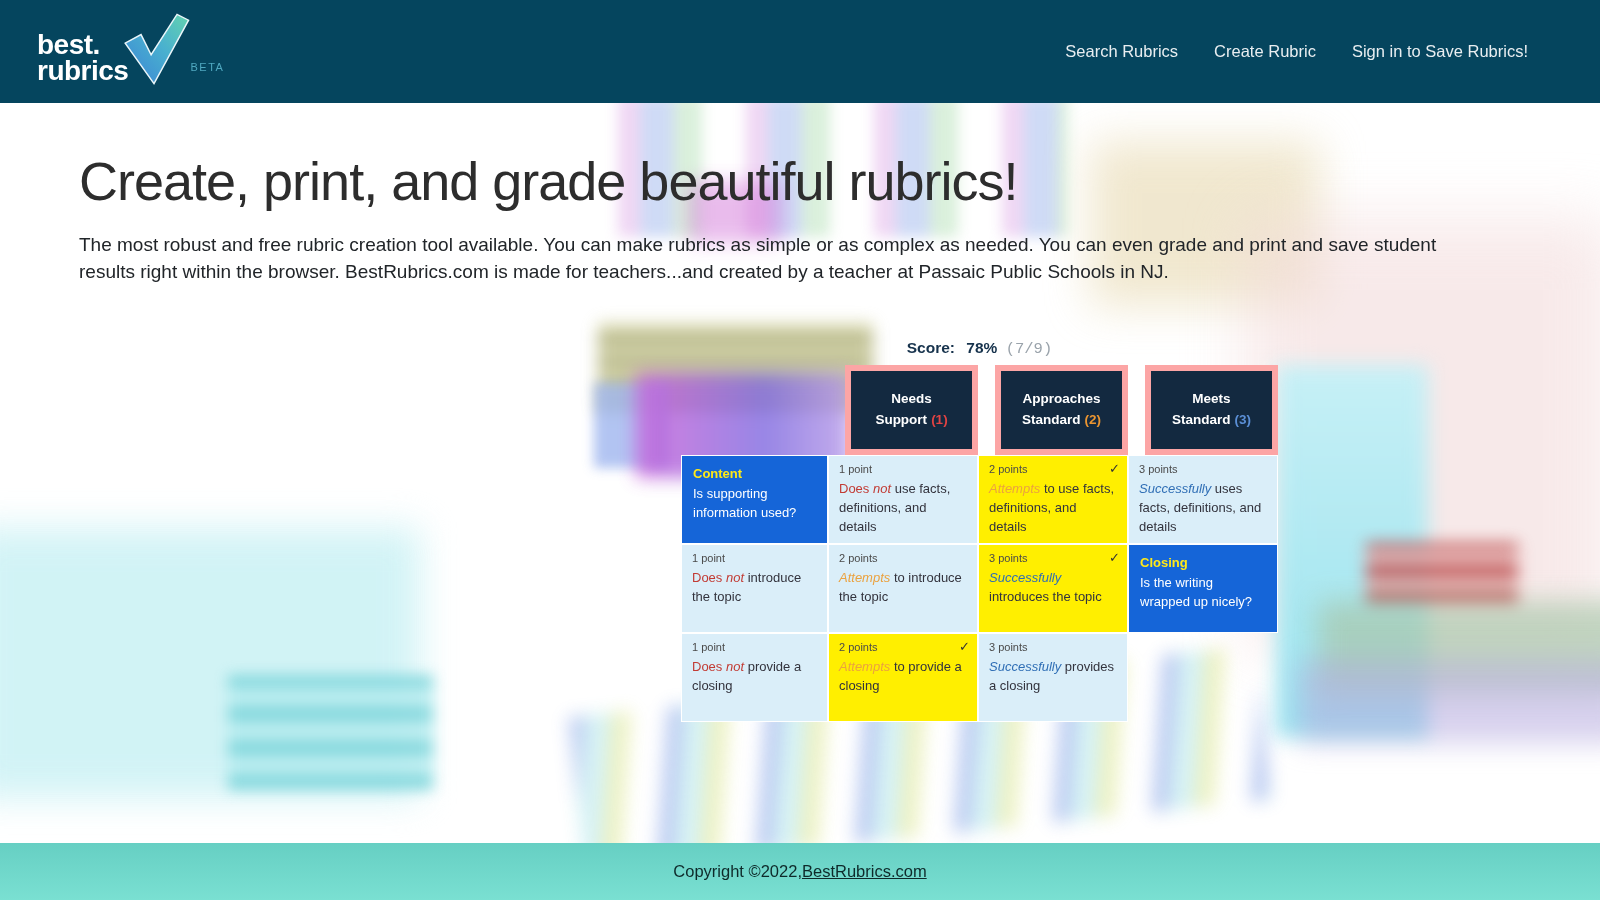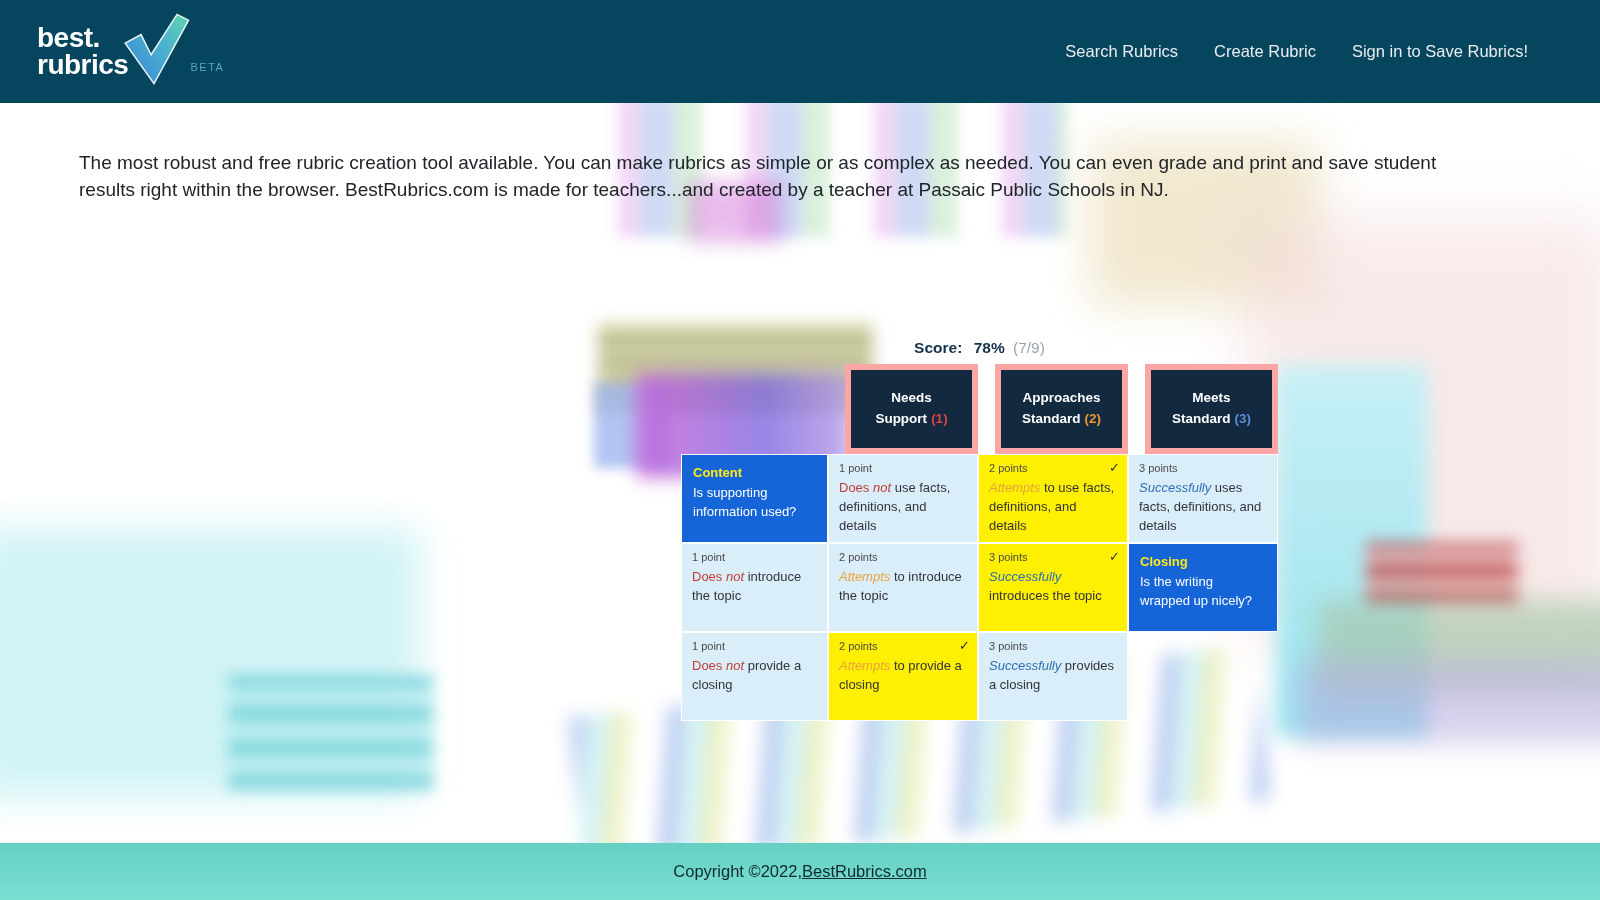--- a/index.html
+++ b/index.html
@@ -3,21 +3,21 @@
 <meta charset="utf-8">
 <style>
   * { margin:0; padding:0; box-sizing:border-box; }
   html,body { width:1600px; height:900px; font-family:"Liberation Sans", sans-serif; background:#fff; overflow:hidden; }
 
   
   .navbar{
     height:103px; background:#05455e; display:flex; align-items:center;
     justify-content:space-between; padding:0 72px 0 37px; position:relative; z-index:3;
   }
-  .brand{ display:flex; align-items:center; text-decoration:none; position:relative; }
+  .brand{ display:flex; align-items:flex-end; text-decoration:none; position:relative; }
   .brand-text{ display:flex; flex-direction:column; color:#fff; font-weight:600;
     font-size:28px; line-height:0.93; letter-spacing:-0.5px; }
   .brand-check{ width:72px; height:72px; margin-left:-10px; margin-top:-6px; }
   .brand-beta{ position:absolute; right:-34px; bottom:12px; font-size:11px;
     color:#4fa8c0; letter-spacing:1.5px; }
   .nav-links{ display:flex; gap:36px; }
   .nav-links a{ color:#e9eef1; text-decoration:none; font-size:16.5px; }
 
   
   .hero{ position:relative; height:740px; background:#fff; overflow:hidden; }
@@ -52,21 +52,21 @@
   .hero-title{ font-size:54px; font-weight:400; color:#2d2d2d; letter-spacing:-1px; margin-bottom:20px; }
   .hero-desc{ font-size:19px; color:#212529; line-height:1.42; width:1370px; margin-bottom:28px; }
   .hero-cta{ font-size:16.5px; color:#212529; }
   .hero-cta a{ color:#567f92; }
 
   
   .rubric{ position:absolute; left:681px; top:236px; width:597px; z-index:1; }
   .score{ text-align:center; font-size:15.5px; margin-bottom:7px; }
   .s-label,.s-val{ font-weight:700; color:#16324c; }
   .s-val{ margin-left:7px; }
-  .s-frac{ color:#9aa3ab; margin-left:4px; }
+  .s-frac{ color:#9aa3ab; margin-left:4px;font-family:Liberation Mono, monospace; }
   .grid{ display:grid; grid-template-columns:147px 150px 150px 150px;
     grid-template-rows:90px 89px 89px 89px; }
   .corner{ background:transparent; }
   .hcell{ background:#132940; border:6px solid #fca5a5; color:#fff; display:flex; flex-direction:column;
     justify-content:center; align-items:center; font-weight:700; font-size:13.5px; line-height:1.55;margin-left:17px; }
   .hnum{ margin-left:4px; }
   .hnum-0{ color:#e04343; } .hnum-1{ color:#eb9531; } .hnum-2{ color:#5b8fd6; }
   .rhead{ background:#1565d8; border:1px solid #fff; color:#fff; padding:8px 11px;
     font-size:13px; line-height:1.5; }
   .rtitle{ color:#ffe918; font-weight:700; }
@@ -126,20 +126,21 @@
     <div class="bg-blue-squares"></div>
     <div class="bg-magenta-cluster"></div>
     <div class="bg-right-cyan"></div>
     <div class="bg-right-red"></div>
     <div class="bg-right-green"></div>
     <div class="bg-right-lavender"></div>
     <div class="bg-bottom-streaks"></div>
   </div>
 
   <div class="hero-content">
+    <h1 class="hero-title">Create, print, and grade beautiful rubrics!</h1>
     <p class="hero-desc">The most robust and free rubric creation tool available. You can make rubrics as simple or as complex as needed. You can even grade and print and save student results right within the browser. BestRubrics.com is made for teachers...and created by a teacher at Passaic Public Schools in NJ.</p>
   </div>
 
   <div class="rubric">
     <div class="score">
       <span class="s-label">Score:</span>
       <span class="s-val">78%</span>
       <span class="s-frac">(7/9)</span>
     </div>
 

